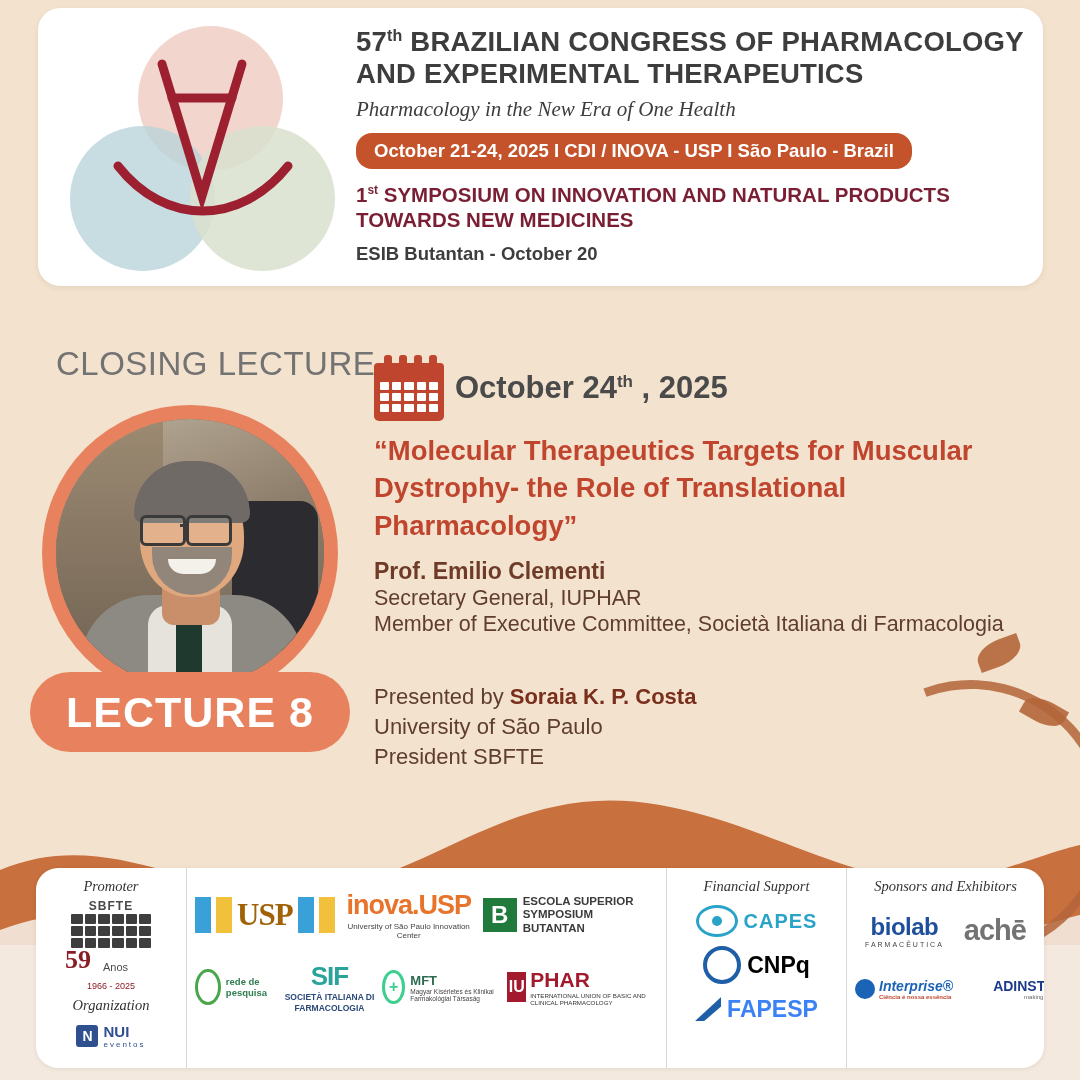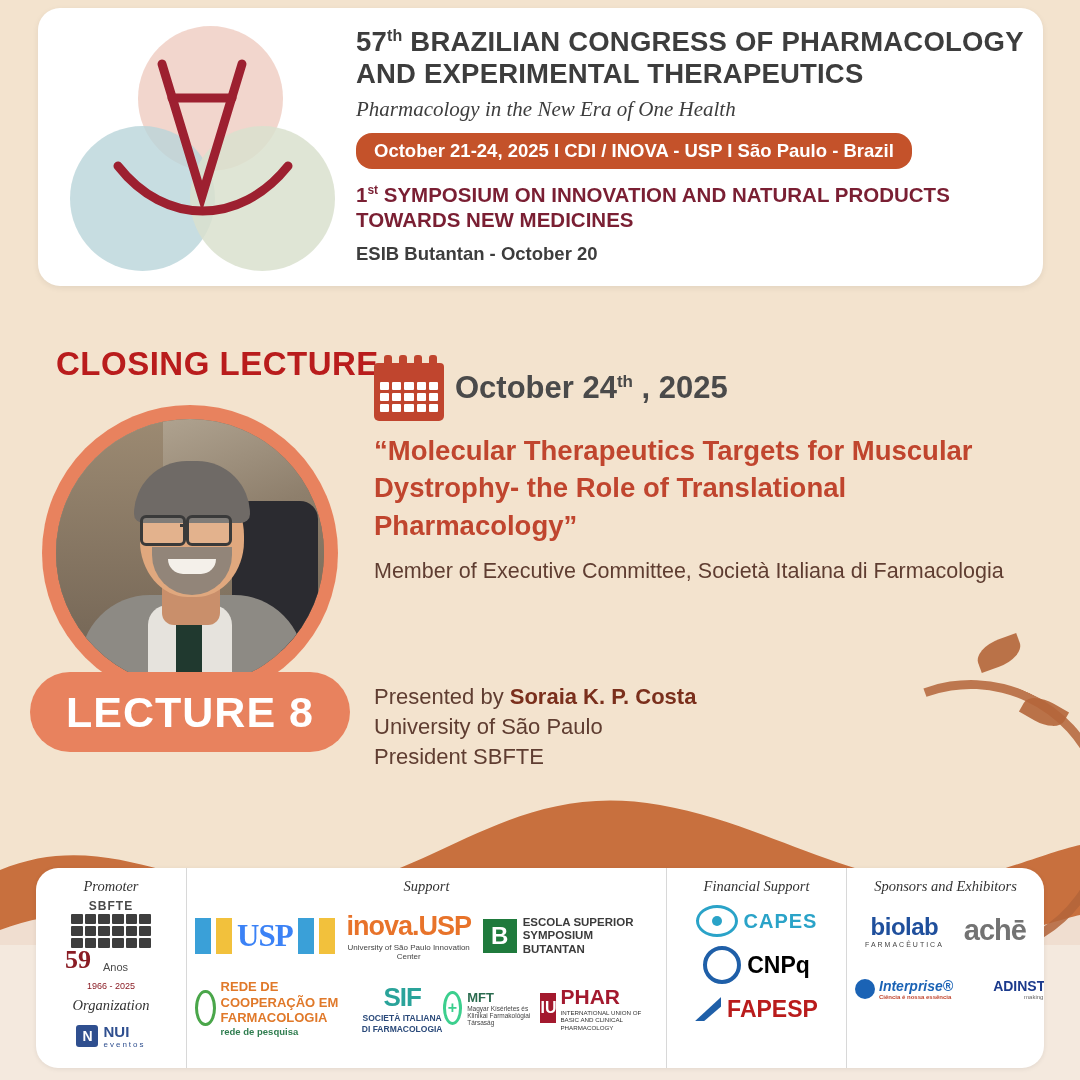--- a/index.html
+++ b/index.html
@@ -50,22 +50,22 @@
   .date-pill{
     margin-top:11px;background:#c4522a;color:#fff;border-radius:16px;
     padding:7px 18px;font-size:18.5px;font-weight:bold;display:inline-block;
   }
   .h-sym{margin-top:13px;font-size:20.5px;font-weight:bold;color:#7a1f33;line-height:1.22;}
   .h-sym sup{font-size:12px;}
   .h-esib{margin-top:11px;font-size:18.5px;font-weight:bold;color:#3d3d3d;}
 
   
   .closing{
-    position:absolute;left:56px;top:345px;font-size:33px;font-weight:bold;
-    color:#b91c1c;letter-spacing:.5px;
+    position:absolute;left:56px;top:345px;font-size:33px;font-weight:normal;
+    color:#737373;letter-spacing:.5px;
   }
   .cal-icon{position:absolute;left:374px;top:355px;width:70px;height:66px;}
   .cal-top{position:absolute;left:0;top:8px;width:70px;height:14px;background:#c0452e;border-radius:4px 4px 0 0;}
   .cal-body{position:absolute;left:0;top:20px;width:70px;height:46px;background:#c0452e;border-radius:0 0 5px 5px;}
   .cal-ring{position:absolute;top:0;width:8px;height:13px;background:#c0452e;border-radius:3px;}
   .cal-grid{position:absolute;left:6px;top:27px;width:58px;display:grid;grid-template-columns:repeat(5,1fr);gap:3px;}
   .cal-grid i{display:block;height:8px;background:#fff;border-radius:1px;}
   .date-text{
     position:absolute;left:455px;top:370px;font-size:31px;font-weight:bold;color:#4a4a4a;
   }
@@ -140,21 +140,21 @@
   .sbfte-yr{position:absolute;bottom:0;left:0;right:0;text-align:center;font-size:9px;color:#8a1c24;}
   .nui{margin:4px auto 0;width:104px;height:36px;display:flex;align-items:center;justify-content:center;gap:5px;}
   .nui-sq{width:22px;height:22px;background:#2f4f8f;border-radius:3px;color:#fff;font-size:14px;font-weight:bold;display:flex;align-items:center;justify-content:center;}
   .nui-tx{font-size:15px;font-weight:bold;color:#2f4f8f;}
   .nui-tx small{display:block;font-size:8px;font-weight:normal;letter-spacing:2px;}
 
   .srow{display:flex;align-items:center;justify-content:space-around;height:74px;}
   .usp{display:flex;align-items:center;gap:5px;}
   .usp-bar{width:16px;height:36px;background:#3aa0d8;}
   .usp-bar.y{background:#f2c13c;}
-  .usp-tx{font-size:31px;font-weight:bold;color:#3b82f6;letter-spacing:-1px;font-family:"Liberation Serif",serif;}
+  .usp-tx{font-size:31px;font-weight:bold;color:#a16207;letter-spacing:-1px;font-family:"Liberation Serif",serif;}
   .inova{text-align:center;}
   .inova-tx{font-size:27px;font-weight:bold;color:#e8732a;letter-spacing:-1px;}
   .inova-sub{font-size:8px;color:#444;margin-top:1px;}
   .esib{display:flex;align-items:center;gap:6px;}
   .esib-b{width:34px;height:34px;background:#1f7a3c;color:#fff;font-size:24px;font-weight:bold;display:flex;align-items:center;justify-content:center;}
   .esib-t{font-size:11.5px;font-weight:bold;color:#1f7a3c;line-height:1.15;}
   .esib-t span{color:#3b3b3b;}
   .rede{display:flex;align-items:center;gap:5px;}
   .rede-dots{width:30px;height:30px;border-radius:50%;border:3px solid #4aa64a;}
   .rede-t{font-size:9.5px;color:#2f7d4f;line-height:1.2;font-weight:bold;}
@@ -171,21 +171,21 @@
   .iu-t{font-size:21px;font-weight:bold;color:#a3192e;}
   .iu-t small{display:block;font-size:6.2px;color:#333;font-weight:normal;line-height:1.2;}
 
   .fin-logo{display:flex;align-items:center;justify-content:center;gap:6px;height:44px;}
   .capes-eye{width:36px;height:26px;border:3px solid #2aa3c8;border-radius:50%;display:flex;align-items:center;justify-content:center;}
   .capes-eye i{width:10px;height:10px;border-radius:50%;background:#2aa3c8;display:block;}
   .capes-t{font-size:20px;font-weight:bold;color:#2aa3c8;letter-spacing:1px;}
   .cnpq-c{width:30px;height:30px;border-radius:50%;border:4px solid #1f5fa8;}
   .cnpq-t{font-size:23px;font-weight:bold;color:#000000;}
   .fapesp-f{width:26px;height:24px;background:#1f5fa8;clip-path:polygon(0 100%,100% 0,100% 40%,35% 100%);}
-  .fapesp-t{font-size:23px;font-weight:bold;color:#b91c1c;}
+  .fapesp-t{font-size:23px;font-weight:bold;color:#3b82f6;}
 
   .sp-row{display:flex;align-items:center;justify-content:space-around;height:48px;}
   .biolab{text-align:center;}
   .biolab-t{font-size:24px;font-weight:bold;color:#1f4f9c;letter-spacing:-.5px;}
   .biolab-s{font-size:7px;letter-spacing:2px;color:#444;}
   .ache{font-size:29px;font-weight:bold;color:#737373;letter-spacing:-1px;}
   .interprise{display:flex;align-items:center;gap:4px;}
   .int-c{width:20px;height:20px;border-radius:50%;background:#1b63b5;}
   .int-t{font-size:14px;font-weight:bold;color:#1b63b5;font-style:italic;}
   .int-t small{display:block;font-size:6px;font-style:normal;color:#c0452e;}
@@ -258,20 +258,22 @@
   </div>
 </div>
 
 <div class="date-text">
   <span>October 24</span><sup>th</sup><span> , 2025</span>
 </div>
 
 <div class="talk-title">“Molecular Therapeutics Targets for Muscular Dystrophy- the Role of Translational Pharmacology”</div>
 
 <div class="speaker">
+  <div class="sp-name">Prof. Emilio Clementi</div>
+  <div class="sp-line">Secretary General, IUPHAR</div>
   <div class="sp-line">Member of Executive Committee, Società Italiana di Farmacologia</div>
 </div>
 
 <div class="presented">
   <div><span>Presented by </span><b>Soraia K. P. Costa</b></div>
   <div>University of São Paulo</div>
   <div>President SBFTE</div>
 </div>
 
 <div class="portrait-ring"></div>
@@ -330,21 +332,20 @@
     <div class="nui">
       <div class="nui-sq">N</div>
       <div class="nui-tx">
         <span>NUI</span>
         <small>eventos</small>
       </div>
     </div>
   </div>
 
   <div class="fcol col-support">
-    <div class="fcap">Support</div>
     <div class="srow">
       <div class="usp">
         <span class="usp-bar"></span>
           <span class="usp-bar y"></span>
         <span class="usp-tx">USP</span>
         <span class="usp-bar"></span>
           <span class="usp-bar y"></span>
       </div>
       <div class="inova">
         <div class="inova-tx">inova.USP</div>
@@ -356,21 +357,20 @@
         <div class="esib-t">
           <span>ESCOLA SUPERIOR</span><br>
           <span>SYMPOSIUM BUTANTAN</span>
         </div>
       </div>
     </div>
     <div class="srow" style="height:70px;">
       <div class="rede">
         <div class="rede-dots"></div>
         <div class="rede-t">
-          <b>REDE DE COOPERAÇÃO EM FARMACOLOGIA</b>
           <span>rede de pesquisa</span>
         </div>
       </div>
       <div class="sif">
         <div class="sif-ic">SIF</div>
         <div class="sif-t">SOCIETÀ ITALIANA DI FARMACOLOGIA</div>
       </div>
       <div class="mft">
         <div class="mft-c">+</div>
         <div class="mft-t">

